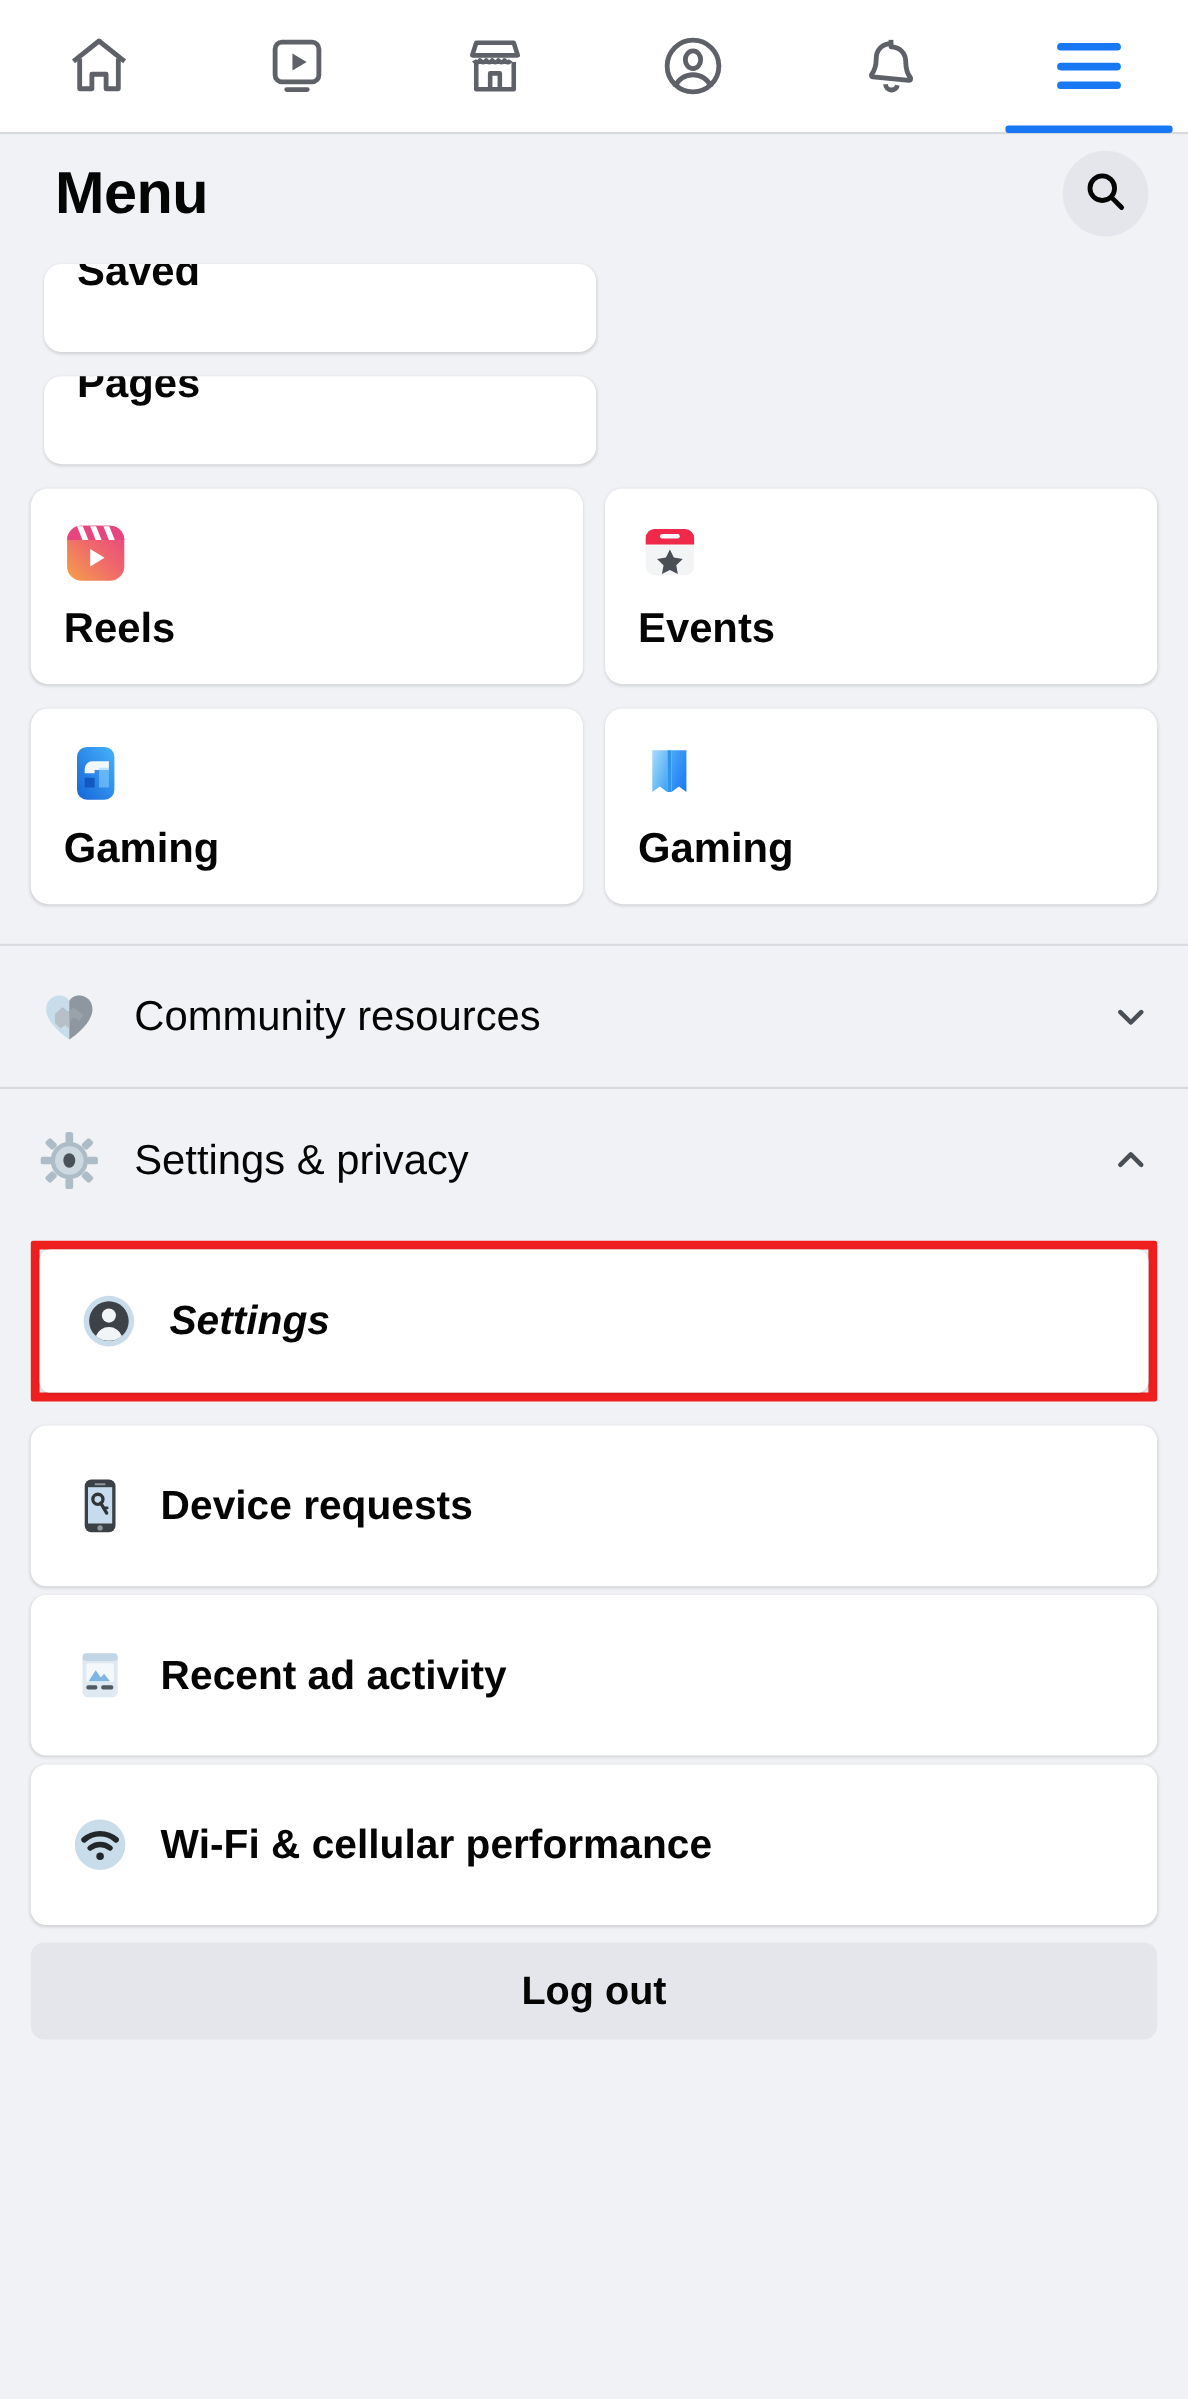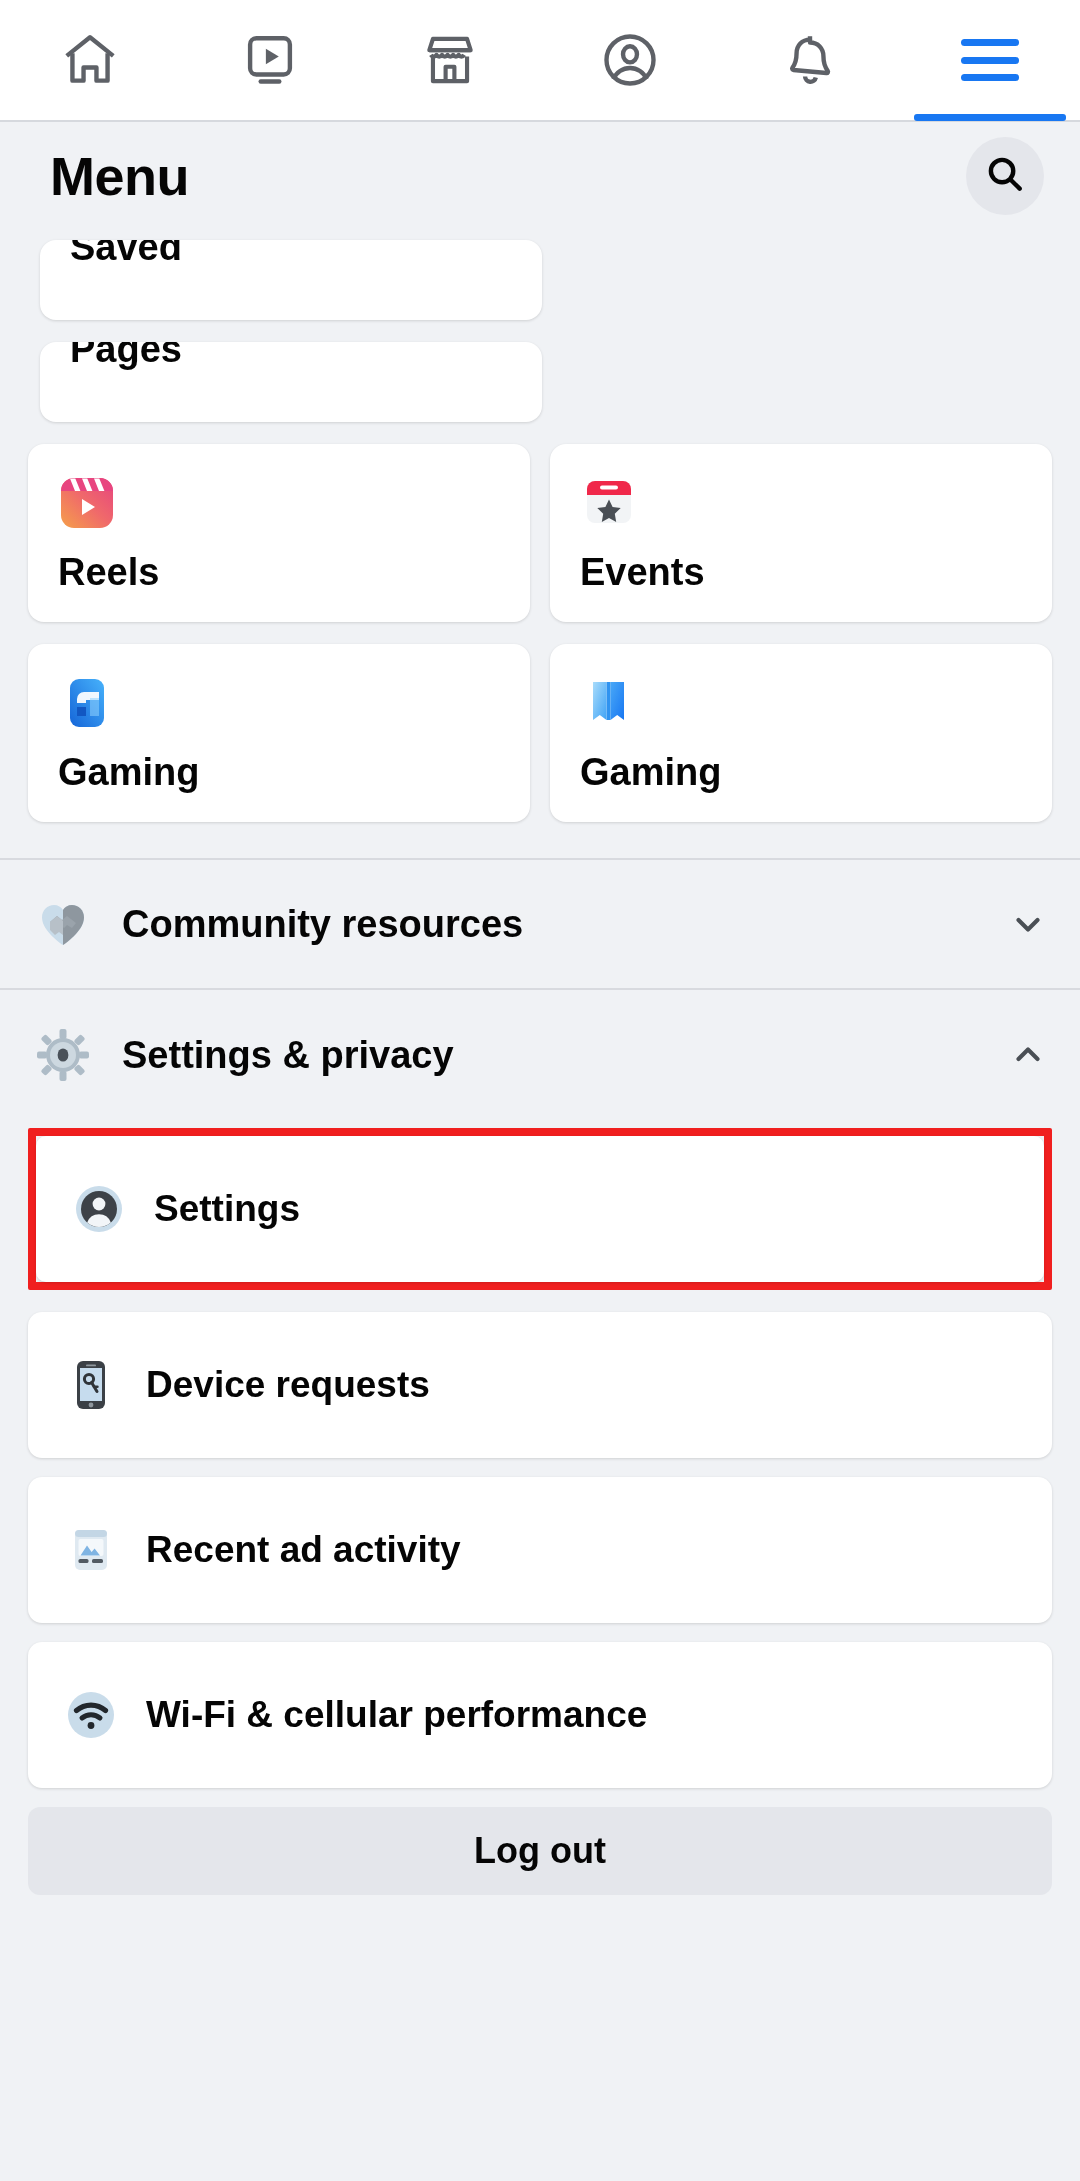--- a/index.html
+++ b/index.html
@@ -135,54 +135,54 @@
   }
   .acc-icon {
     width: 66px; height: 66px;
     flex: 0 0 66px;
     display: flex; align-items: center; justify-content: center;
     margin-right: 26px;
   }
   .acc-label {
     flex: 1 1 auto;
     font-size: 38px;
-    font-weight: 700;
+    font-weight: 400;
     color: #050505;
   }
   .chev { width: 40px; height: 40px; flex: 0 0 40px; display:flex; align-items:center; justify-content:center; }
 
   .acc-row.open { border-bottom: none; }
 
   
   .subitems { padding: 0 28px; }
   .sub-card {
     height: 146px;
     background: #ffffff;
     border-radius: 14px;
     box-shadow: 0 1px 3px rgba(0,0,0,0.14);
     display: flex;
     align-items: center;
     padding: 0 34px;
-    margin-bottom: 19px;
+    margin-bottom: 8px;
   }
   .sub-icon {
     width: 58px; height: 58px; flex: 0 0 58px;
     display: flex; align-items: center; justify-content: center;
     margin-right: 26px;
   }
   .sub-label { font-size: 37px; font-weight: 600; color: #050505; }
 
   .highlight-box {
     border: 8px solid #f01f1f;
     border-radius: 2px;
     padding: 0;
     margin-bottom: 22px;
     margin-top: 8px;
   }
-  .highlight-box .sub-card { margin: 0; border-radius: 10px; height: 146px; }
+  .highlight-box .sub-card { margin: 0; border-radius: 10px; height: 130px; font-style: italic; }
 
   .logout {
     margin: 16px 28px 0 28px;
     height: 88px;
     background: #e4e6eb;
     border-radius: 12px;
     display: flex;
     align-items: center;
     justify-content: center;
     font-size: 36px;

